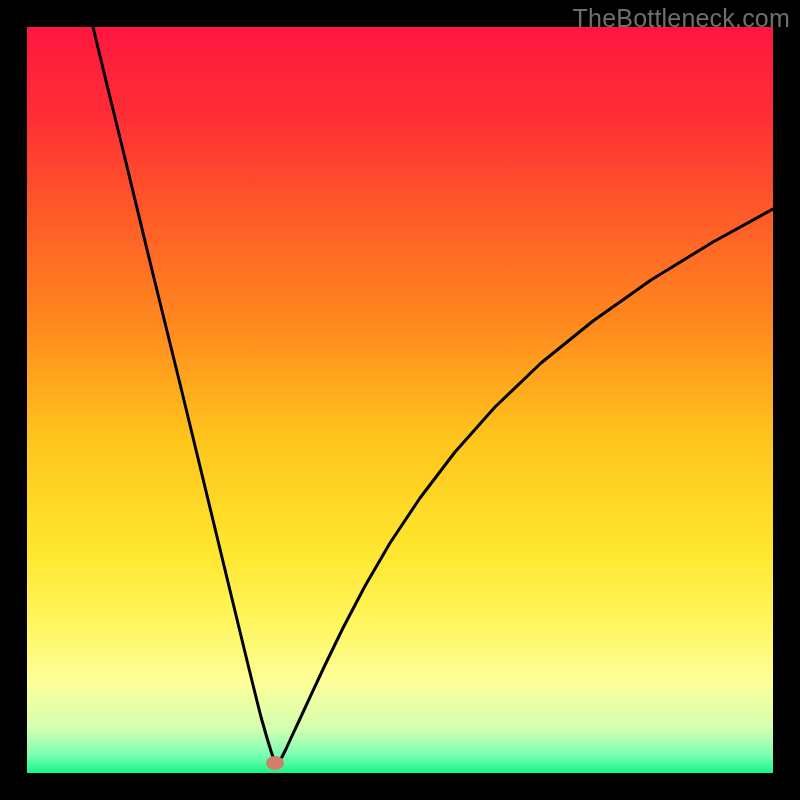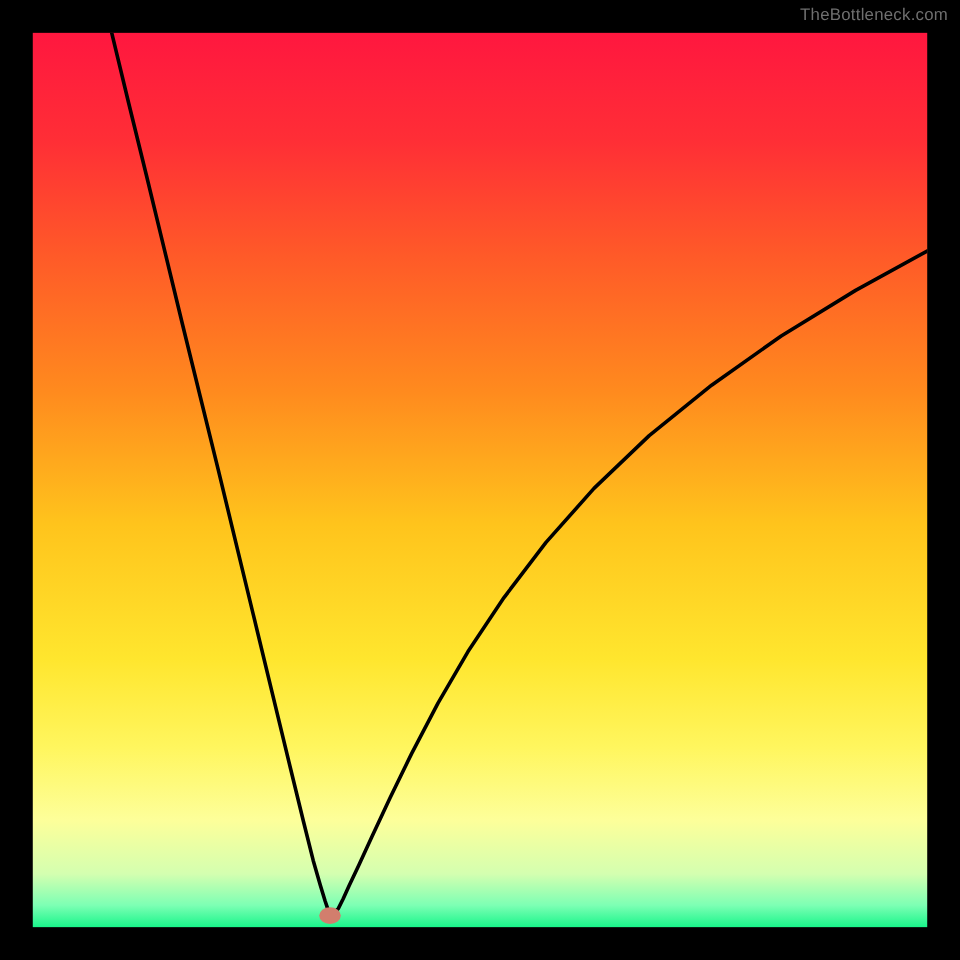--- a/index.html
+++ b/index.html
@@ -39,21 +39,21 @@
     left: 0;
     top: 0;
     width: 746px;
     height: 746px;
   }
   .watermark {
     position: absolute;
     top: 4px;
     right: 10px;
     color: #6f6f6f;
-    font-size: 14px;
+    font-size: 25px;
     font-weight: 500;
     letter-spacing: 0.2px;
   }
 </style>
 </head>
 <body>
 
 <div class="frame">
 
   <div class="plot-area">

